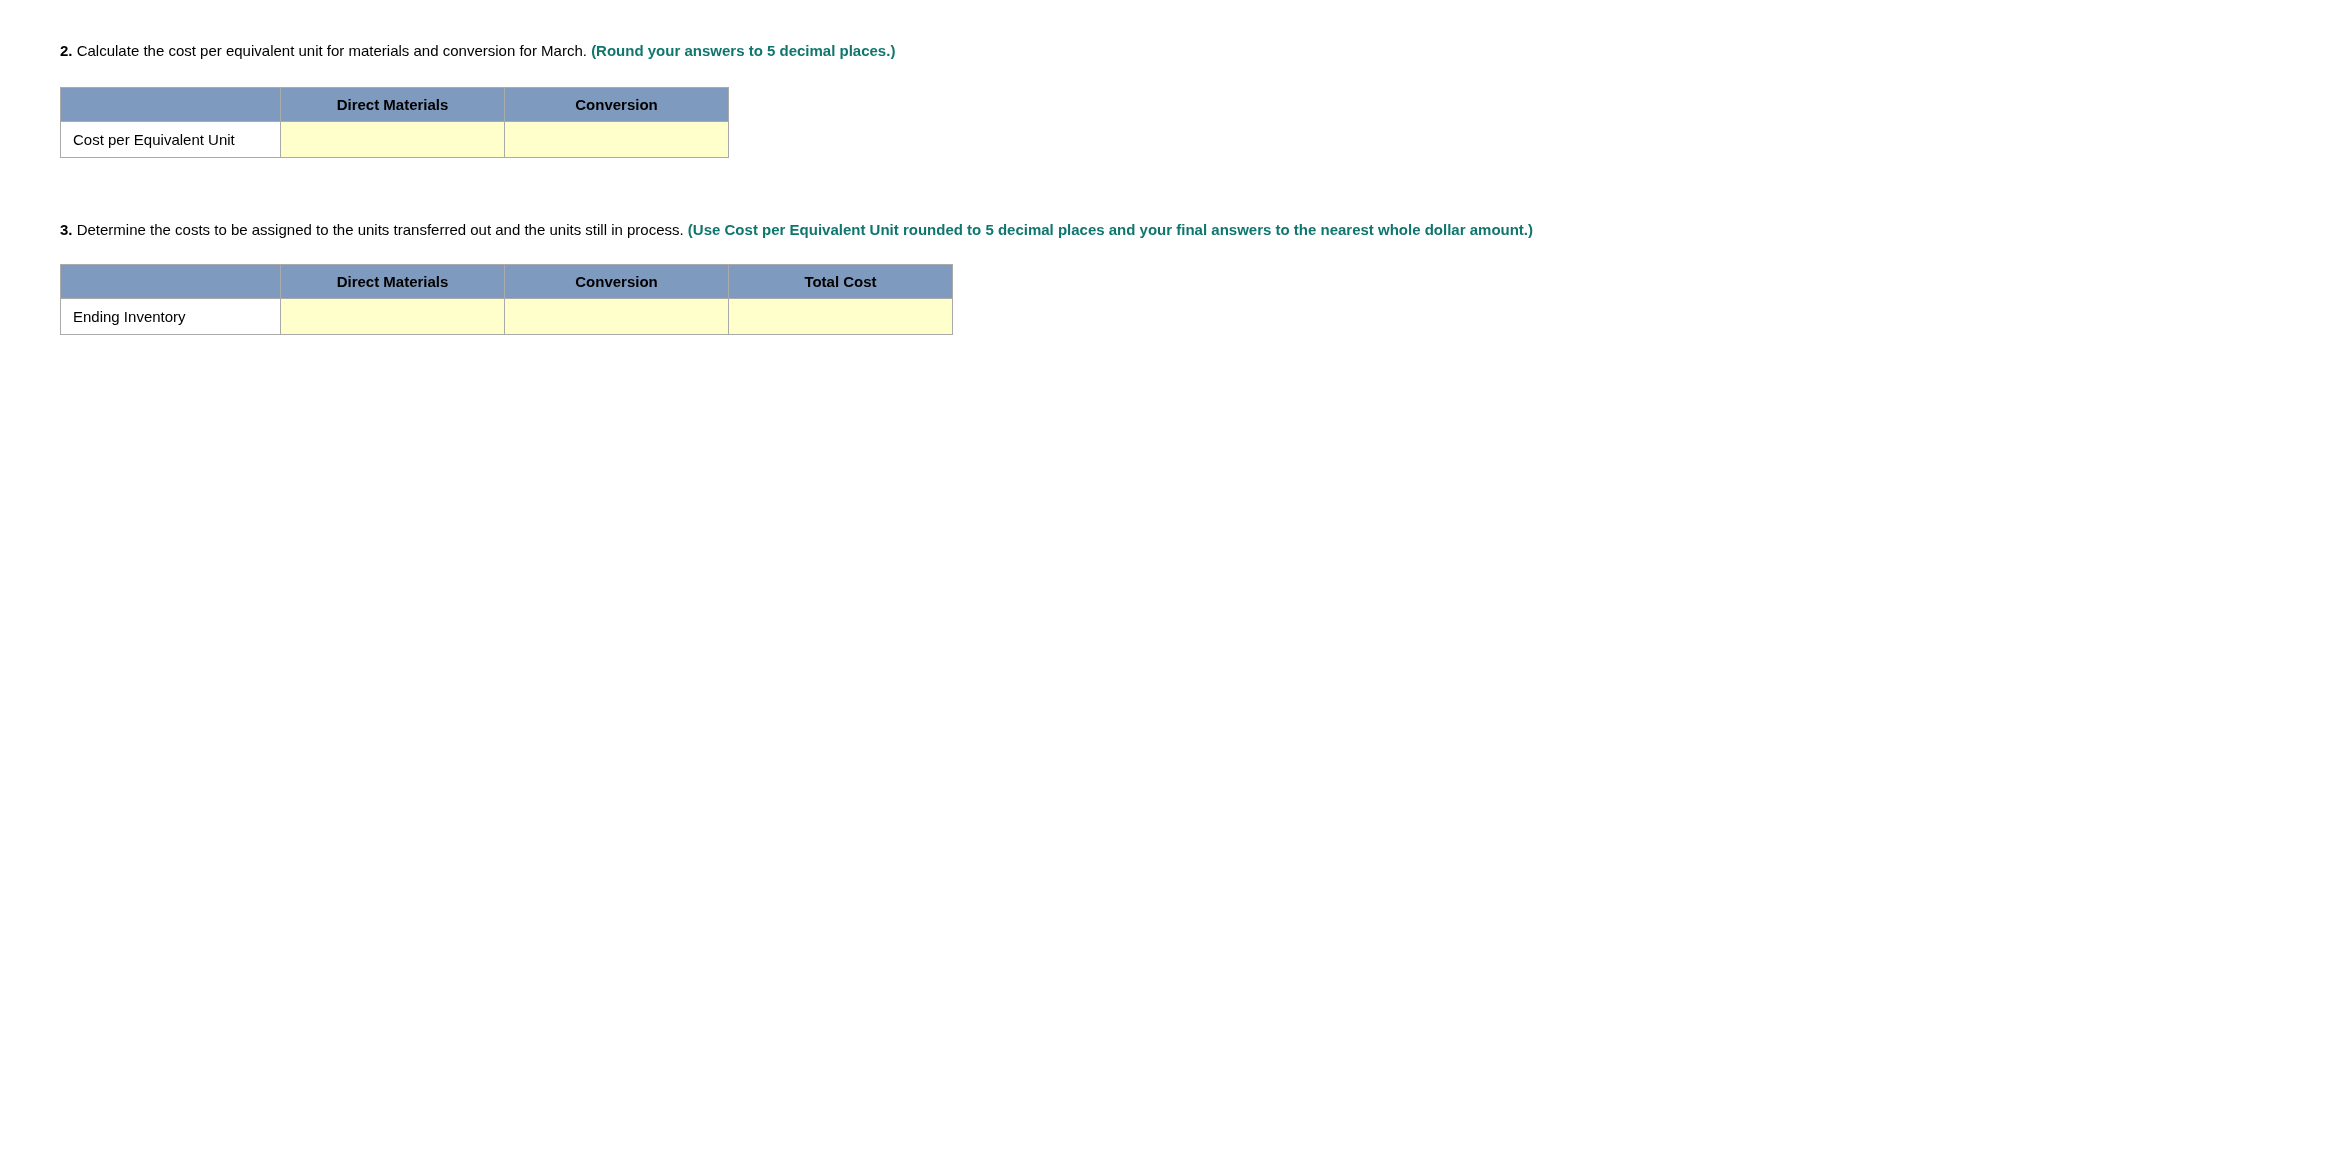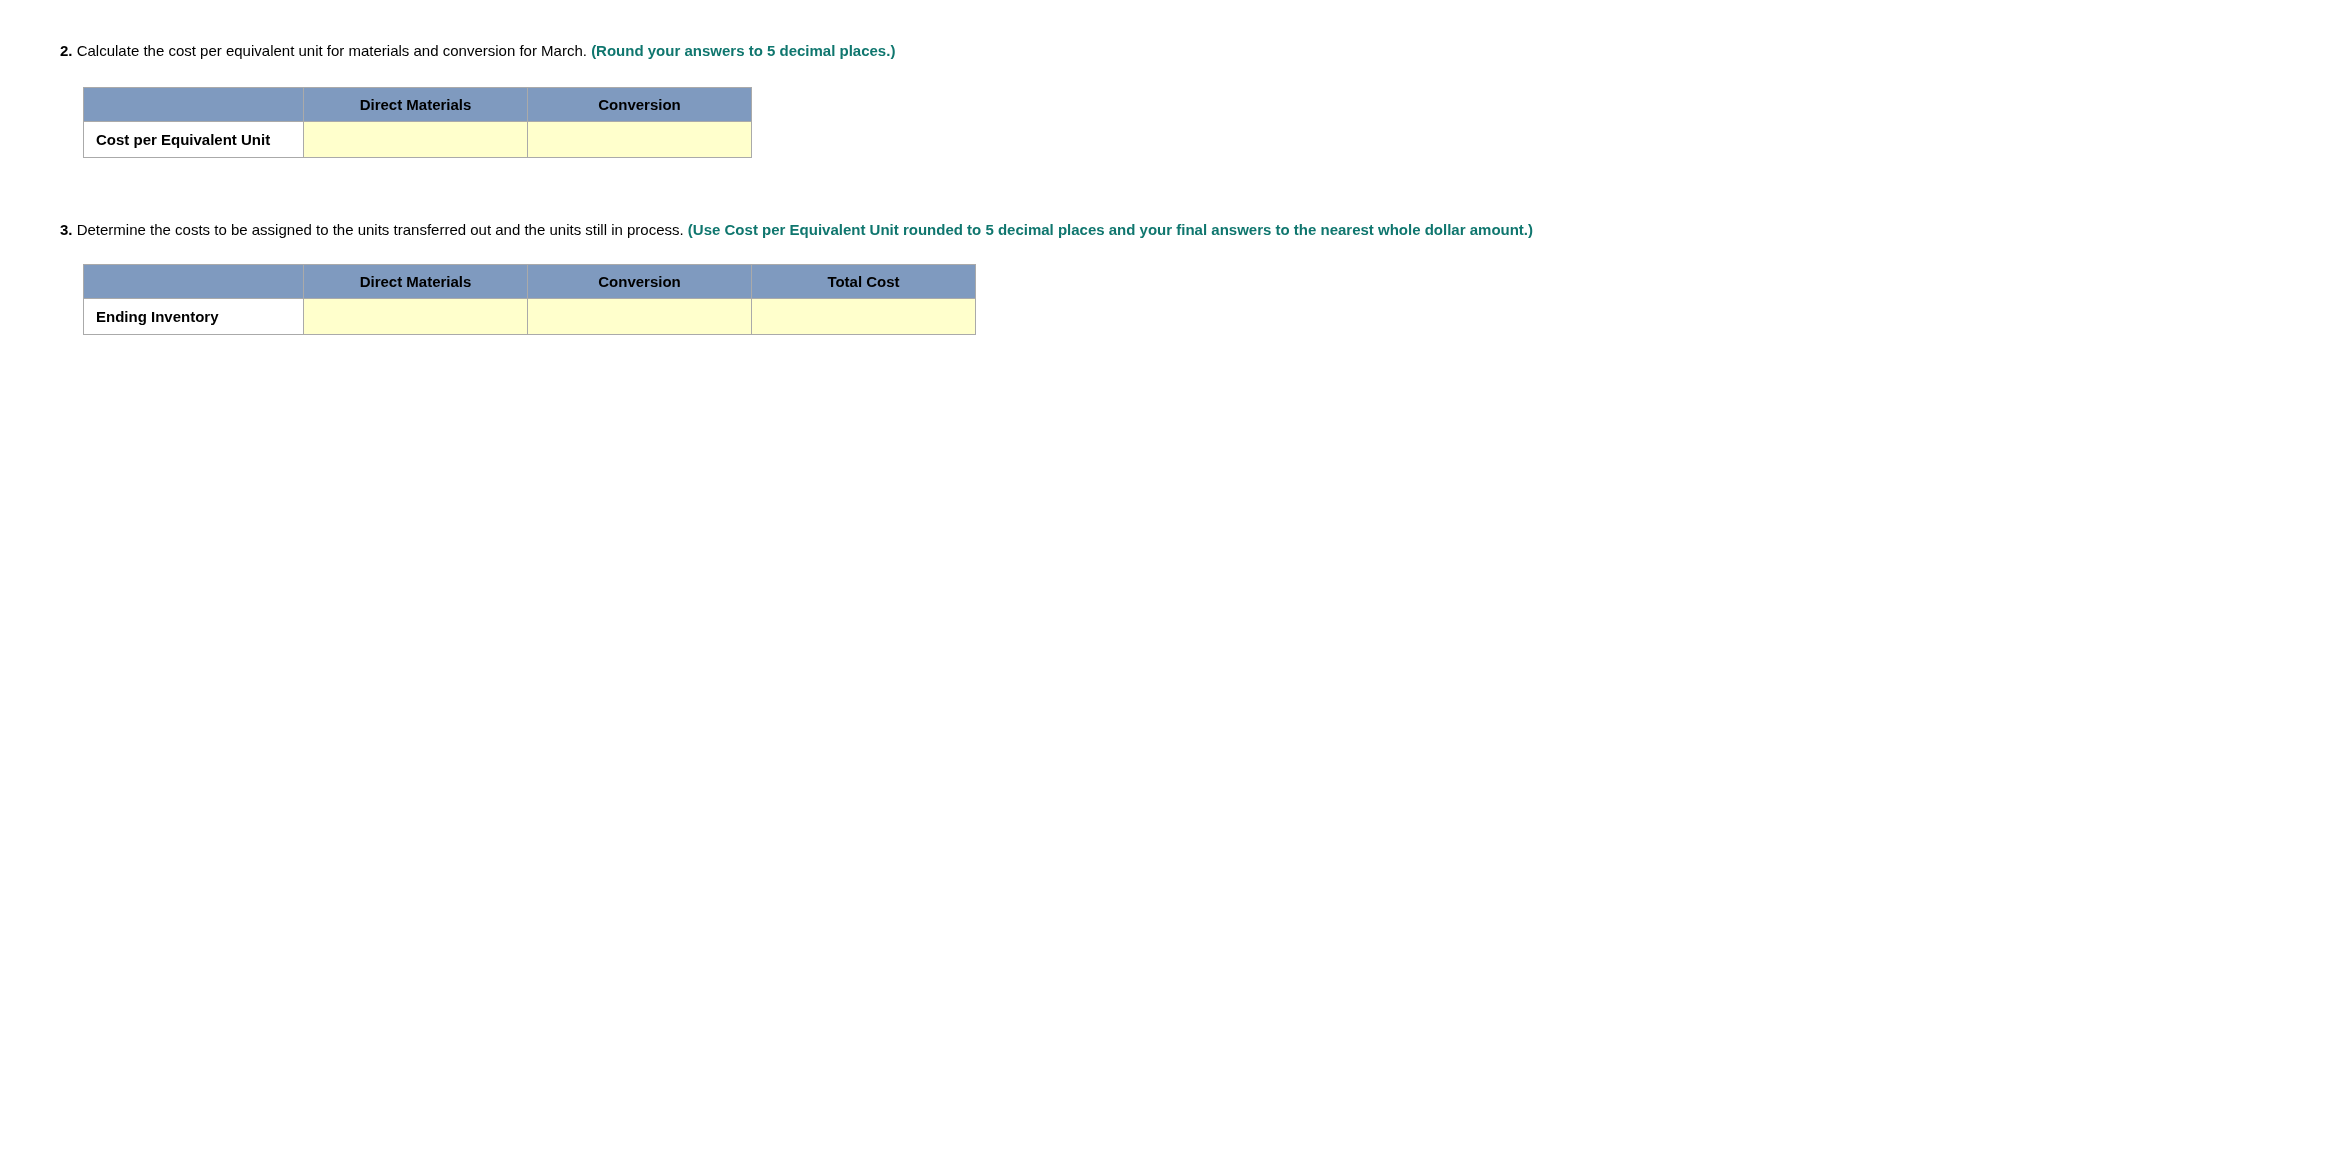--- a/index.html
+++ b/index.html
@@ -33,21 +33,20 @@
     }
 
     .question-text .highlight {
       color: #0f766e;
       font-weight: bold;
     }
 
     table {
       border-collapse: collapse;
       min-width: 580px;
-      margin-left: 23px;
     }
 
     table thead tr th {
       background-color: #7f9abf;
       color: #000000;
       font-weight: bold;
       text-align: center;
       padding: 8px 30px;
       border: 1px solid #aaaaaa;
       font-size: 15px;
@@ -77,21 +76,20 @@
       border-bottom: 2px solid #000000;
     }
 
     table tbody tr td.double-border-bottom {
       border-bottom: 3px double #000000;
     }
 
     .table-first-col {
       min-width: 220px;
       max-width: 280px;
-      font-weight: bold;
     }
 
     .q3-intro {
       margin-bottom: 22px;
       line-height: 1.6;
     }
   </style>
 </head>
 <body>
 

